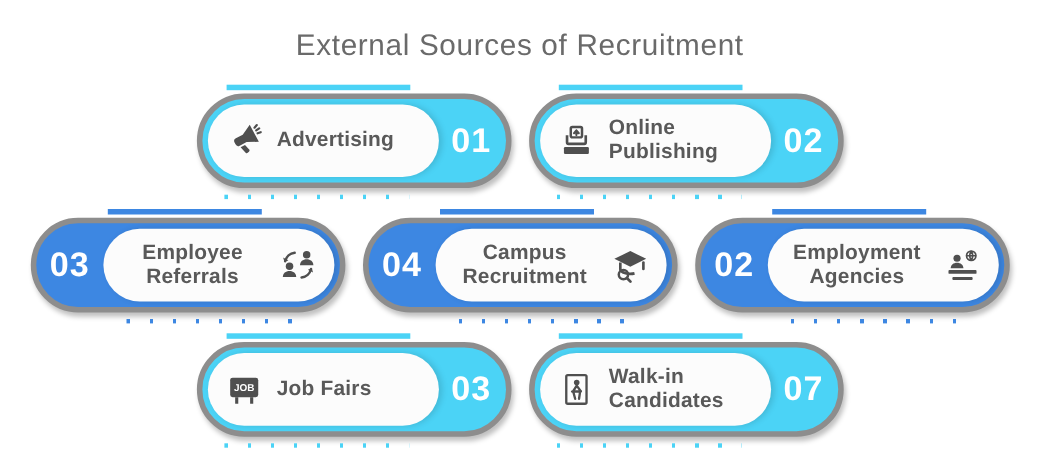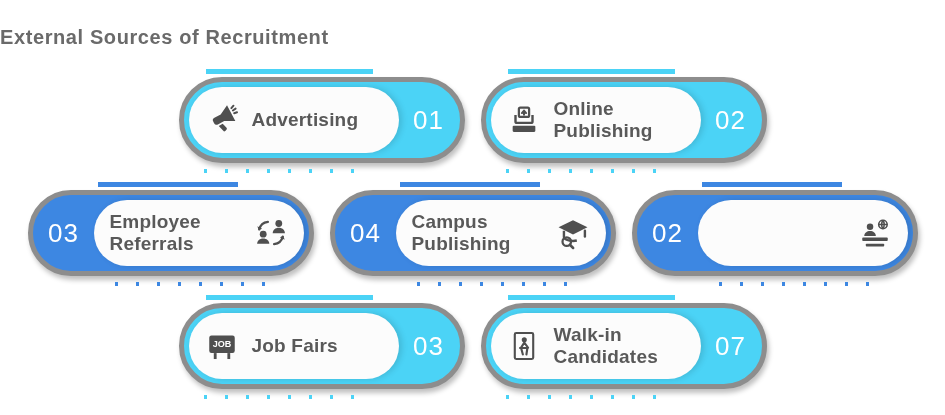--- a/index.html
+++ b/index.html
@@ -3,23 +3,24 @@
 <meta charset="utf-8">
 <style>
   html,body{margin:0;padding:0;background:#ffffff;}
   .canvas{
     width:945px;height:415px;overflow:hidden;position:relative;
     background:#ffffff;
     font-family:"Liberation Sans","DejaVu Sans",sans-serif;
     box-sizing:border-box;
   }
   .title{
+    text-align:center;
     margin:26px 0 20px 0;
-    font-size:20px;
-    font-weight:700;
+    font-size:27px;
+    font-weight:400;
     letter-spacing:.6px;
     color:var(--title-gray,#6a6a6a);
   }
   .row{
     display:flex;
     justify-content:center;
     gap:16px;
     margin-bottom:9px;
   }
   .pill-unit{width:286px;flex:0 0 286px;}
@@ -53,42 +54,42 @@
     box-shadow:3px 0 6px rgba(0,0,0,.13);
     min-width:0;
   }
   .num-left .inner{flex-direction:row-reverse;}
   .num{
     flex:0 0 50px;
     display:flex;
     align-items:center;
     justify-content:center;
     color:#ffffff;
-    font-size:26px;
-    font-weight:400;
+    font-size:31px;
+    font-weight:700;
     letter-spacing:1px;
     padding-right:6px;
   }
   .num-left .num{padding-right:0;padding-left:6px;}
   .icon{
     flex:0 0 34px;width:34px;height:34px;
     color:#4f4f4f;
     display:flex;align-items:center;justify-content:center;
   }
   .icon svg{width:34px;height:34px;display:block;}
   .label{
     flex:1;
     font-size:19px;
     font-weight:700;
     line-height:1.18;
     color:var(--label-gray,#595959);
     text-align:left;
     letter-spacing:.2px;
   }
-  .num-left .label{}
+  .num-left .label{text-align:center;}
   .dots{
     height:4px;width:168px;
     margin:6px 0 0 25px;
     background-image:repeating-linear-gradient(to right,var(--accent) 0 3px,transparent 3px 21px);
   }
   .num-left .dots{margin-left:87px;width:158px;}
 </style>
 </head>
 <body>
 
@@ -173,21 +174,21 @@
         <div class="inner">
           <span class="icon">
             <svg viewBox="0 0 24 24" fill="currentColor">
               <path d="M12 3L1.8 8 12 13l10.2-5z"></path>
               <path d="M5.6 10.4v4.3c0 1.6 2.9 2.9 6.4 2.9.9 0 1.9-.1 2.7-.3" fill="none" stroke="currentColor" stroke-width="1.7"></path>
               <path d="M20.4 10.4v4.1" stroke="currentColor" stroke-width="1.7" stroke-linecap="round"></path>
               <circle cx="7.6" cy="18.1" r="3" fill="none" stroke="currentColor" stroke-width="1.6"></circle>
               <path d="M9.8 20.3l2.3 2.3" stroke="currentColor" stroke-width="1.8" stroke-linecap="round"></path>
             </svg>
           </span>
-          <span class="label">Campus Publishing</span>
+          <span class="label">Campus Recruitment</span>
         </div>
       </div>
       <div class="dots"></div>
     </div>
 
     <div class="pill-unit accent-blue num-left">
       <div class="top-bar"></div>
       <div class="pill">
         <div class="num">02</div>
         <div class="inner">
@@ -196,20 +197,21 @@
               <circle cx="8.5" cy="7.6" r="2.3"></circle>
               <path d="M4.4 14.1c0-2.2 1.9-3.6 4.1-3.6s4.1 1.4 4.1 3.6z"></path>
               <g stroke="currentColor" stroke-width="1.1" fill="none">
                 <circle cx="17.6" cy="6" r="3"></circle>
                 <path d="M14.6 6h6M17.6 3a5.6 5.6 0 0 1 0 6M17.6 3a5.6 5.6 0 0 0 0 6"></path>
               </g>
               <rect x="3" y="15.2" width="18" height="2.4" rx="0.6"></rect>
               <rect x="5.5" y="19.6" width="13" height="1.9" rx="0.6"></rect>
             </svg>
           </span>
+          <span class="label">Employment Agencies</span>
         </div>
       </div>
       <div class="dots"></div>
     </div>
 
   </div>
 
   <div class="row">
 
     <div class="pill-unit accent-cyan">

